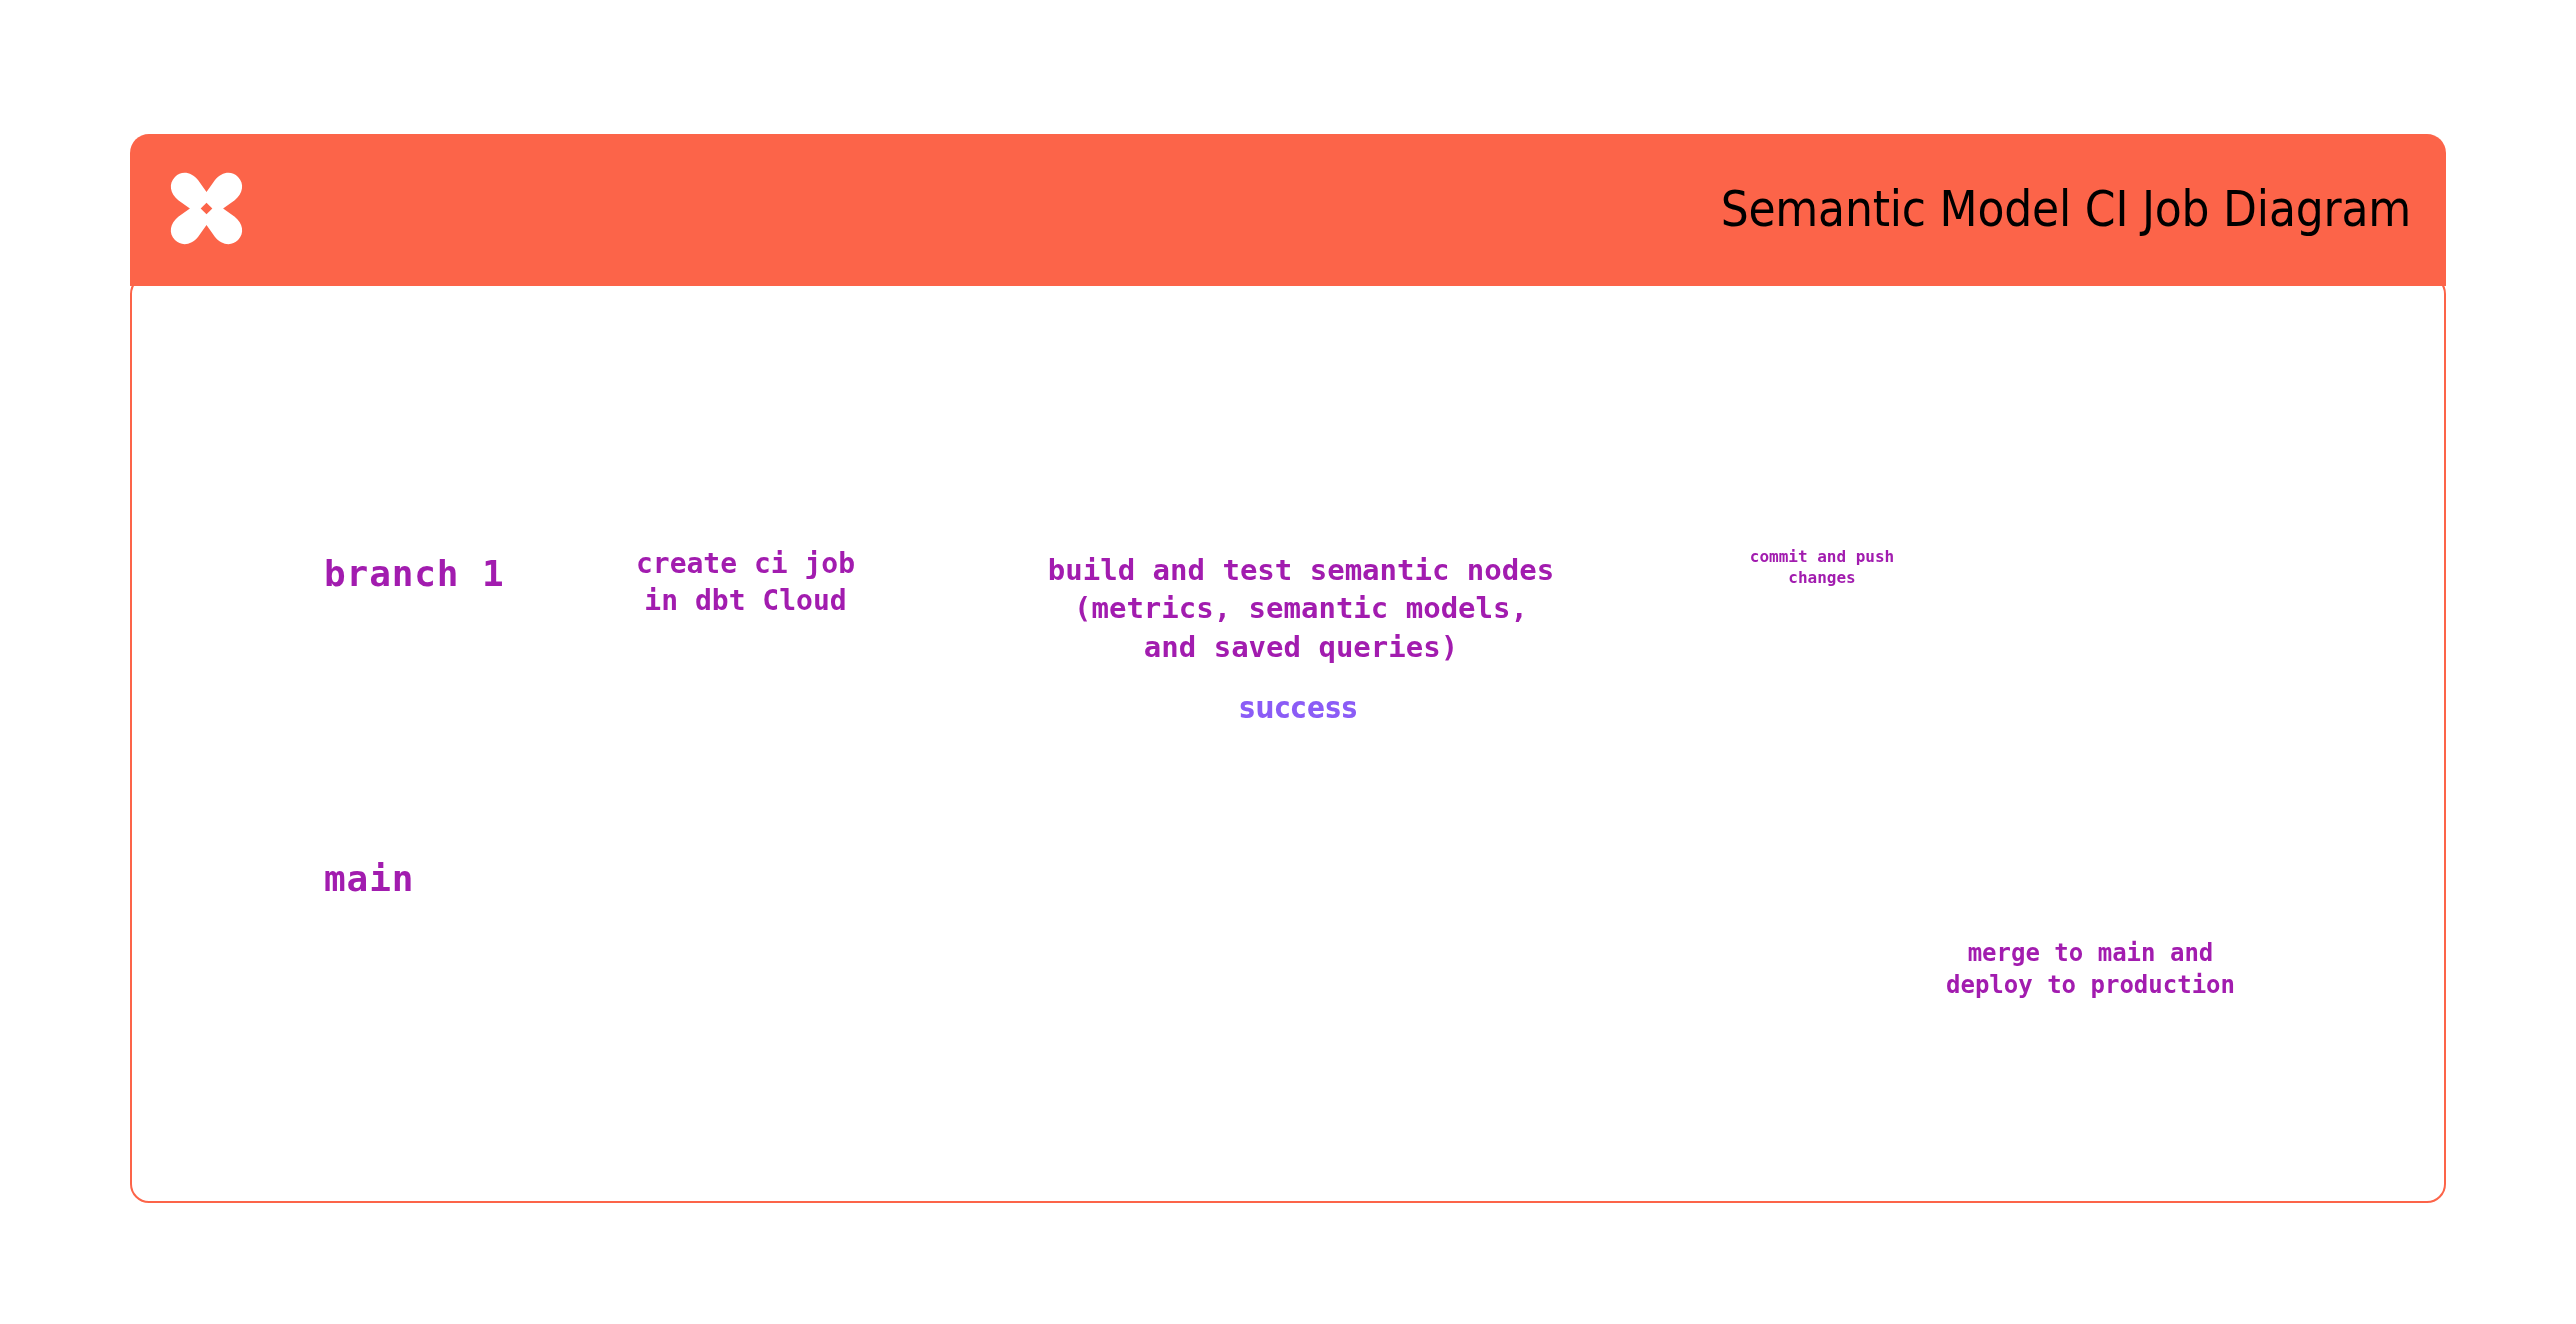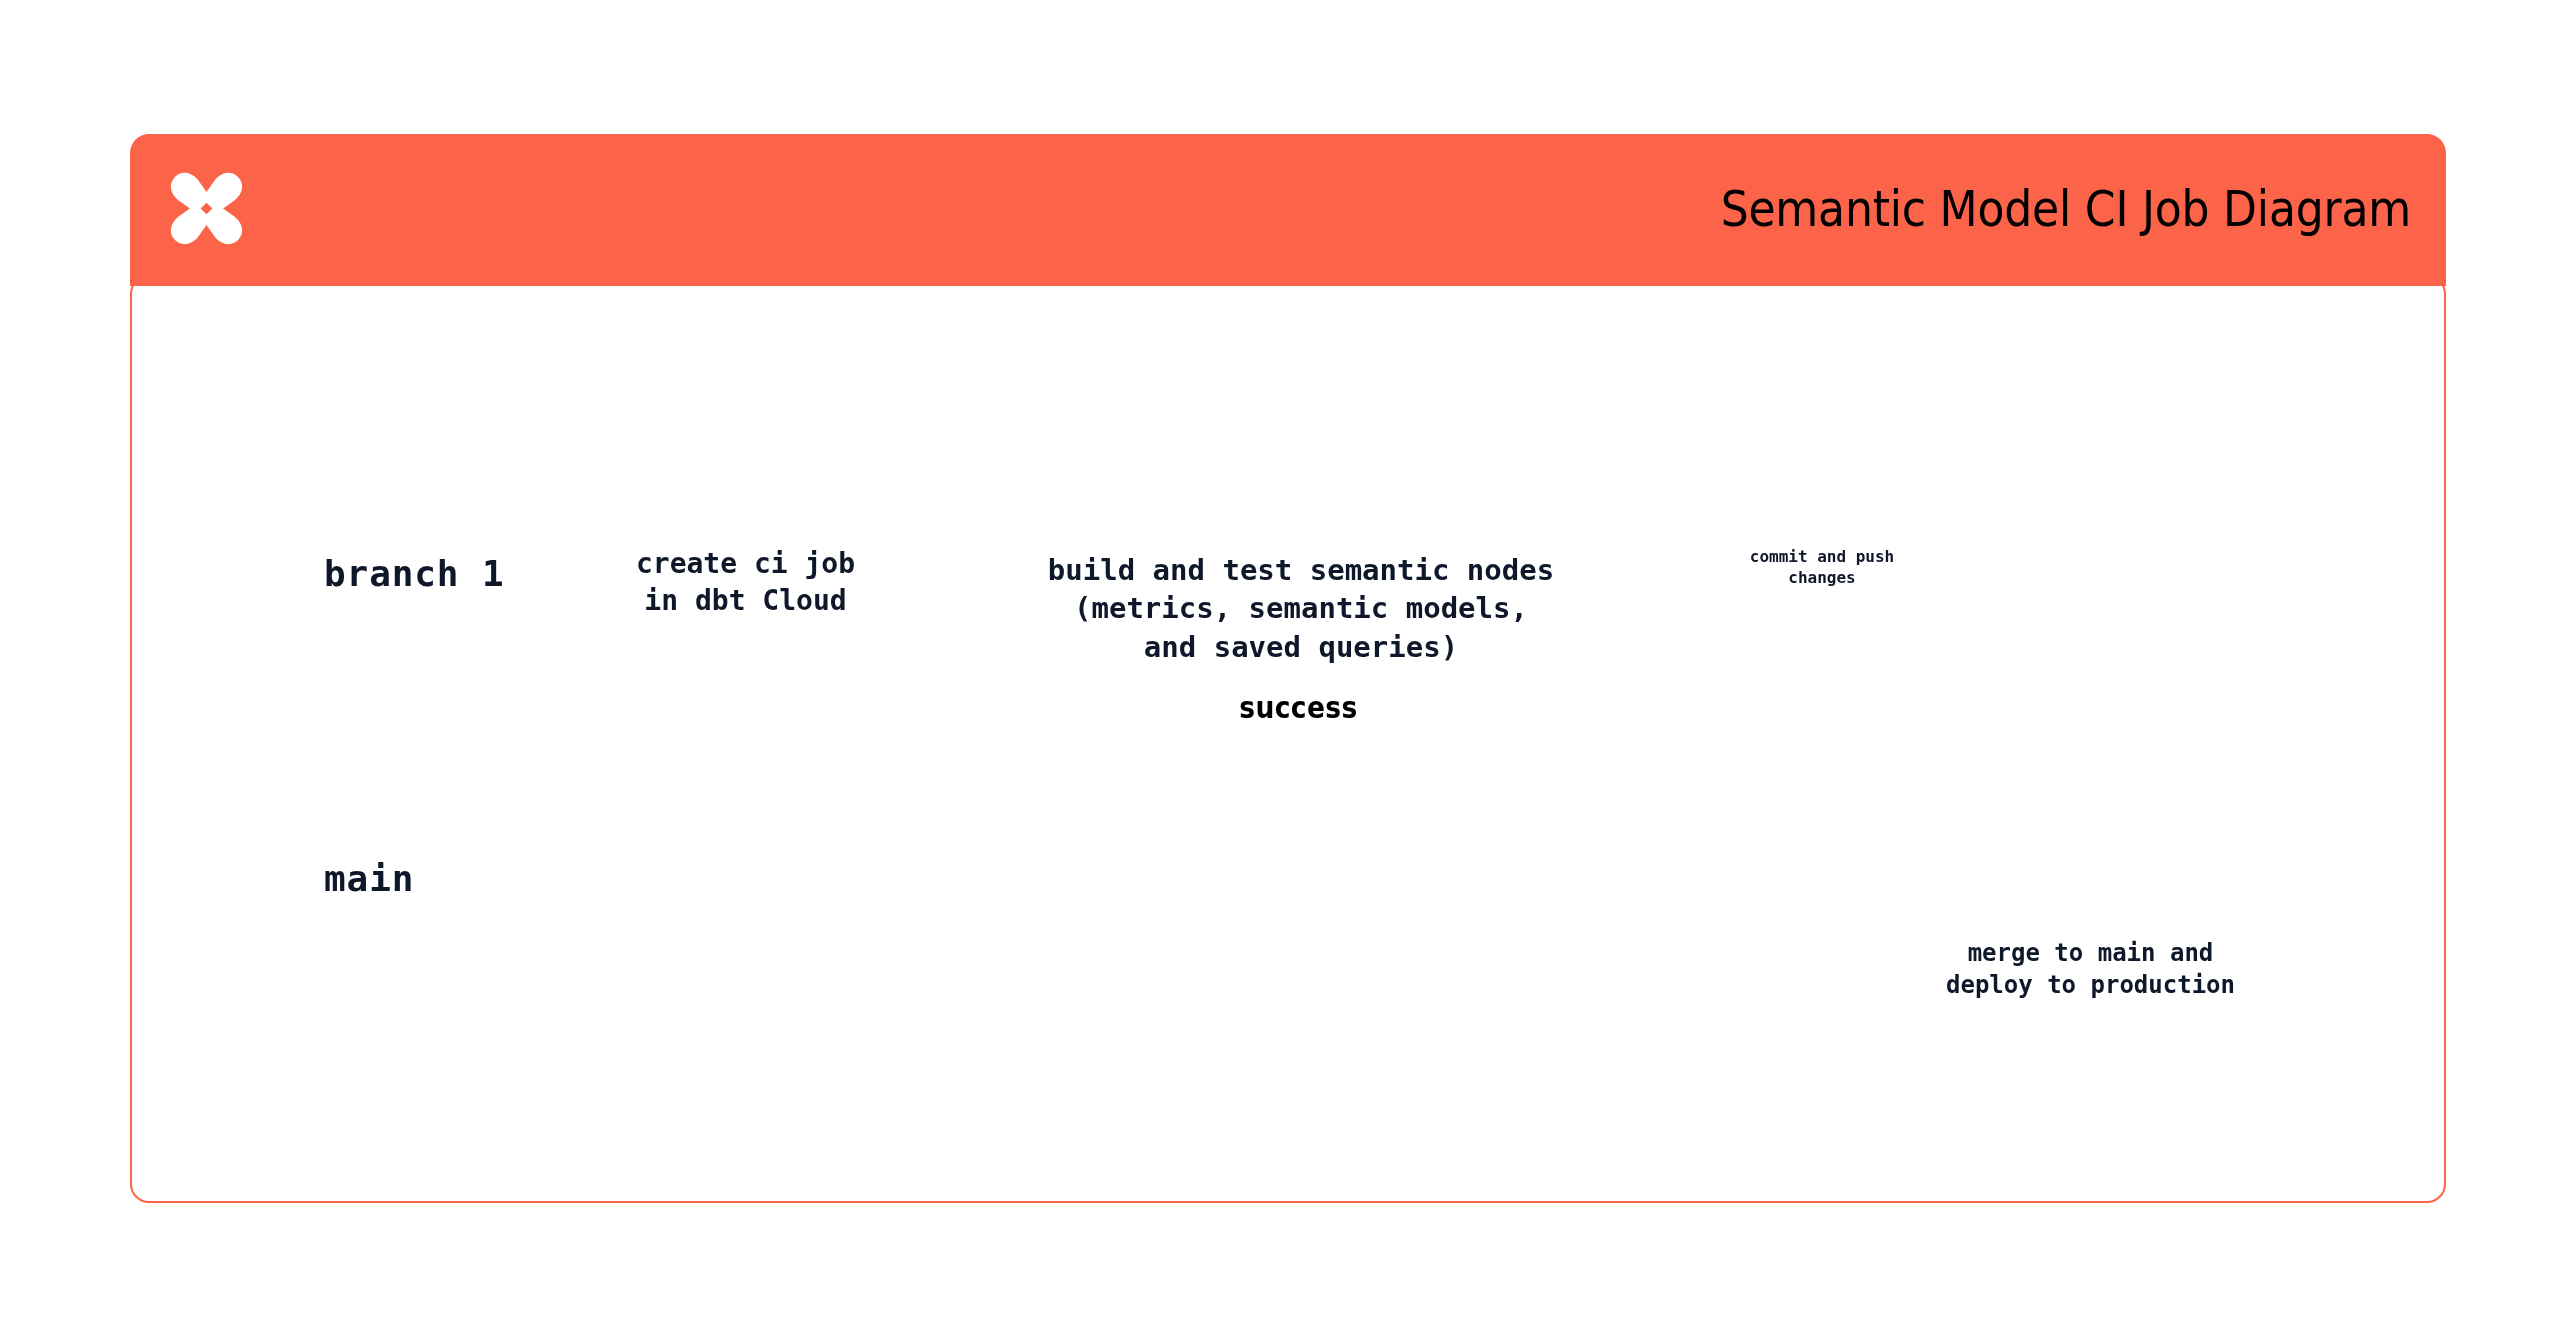--- a/index.html
+++ b/index.html
@@ -77,21 +77,21 @@
     width: 2576px;
     height: 1324px;
     pointer-events: none;
   }
 
   
   .mono-label {
     position: absolute;
     font-family: "DejaVu Sans Mono", "Liberation Mono", monospace;
     font-weight: bold;
-    color: #0f172a;
+    color: #a21caf;
     white-space: pre;
     line-height: 1.32;
     text-align: center;
   }
 
   #lane-label-branch {
     left: 324px;
     top: 550px;
     font-size: 36px;
     letter-spacing: 0.9px;
@@ -133,21 +133,21 @@
 
   #label-success {
     position: absolute;
     left: 1225px;
     top: 691px;
     width: 147px;
     text-align: center;
     font-family: "DejaVu Sans Condensed", "Liberation Sans Narrow", "Liberation Sans", sans-serif;
     font-size: 29.5px;
     font-weight: bold;
-    color: #000000;
+    color: #8b5cf6;
     background: #ffffff;
     letter-spacing: 0.4px;
   }
 </style>
 </head>
 <body>
 
 <svg id="diagram" viewBox="0 0 2970 1527" xmlns="http://www.w3.org/2000/svg">
   <defs>
     <linearGradient id="gradBranchUp" x1="0" y1="1" x2="1" y2="0">

